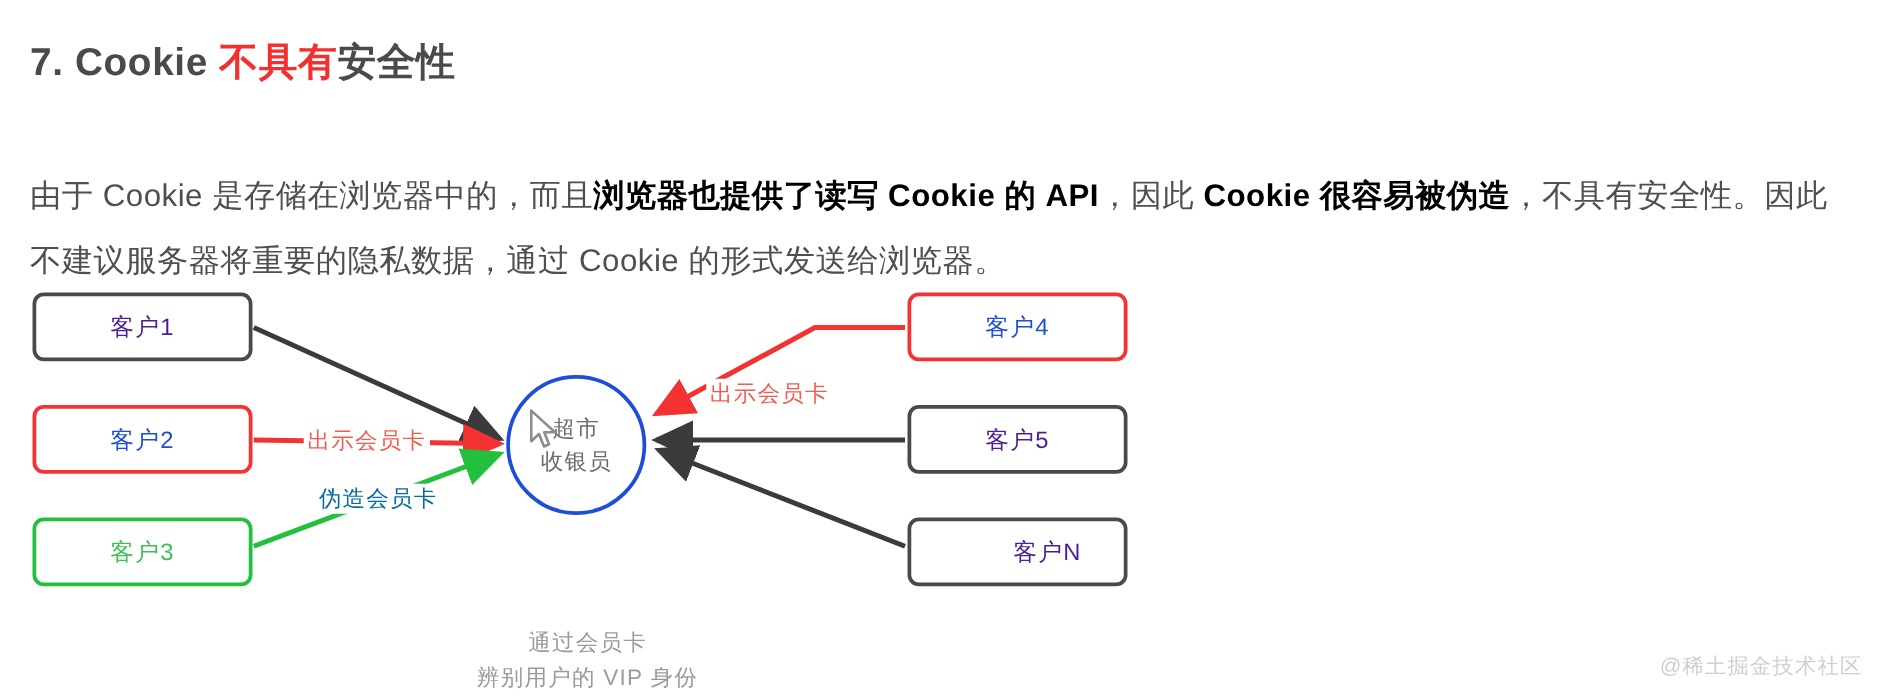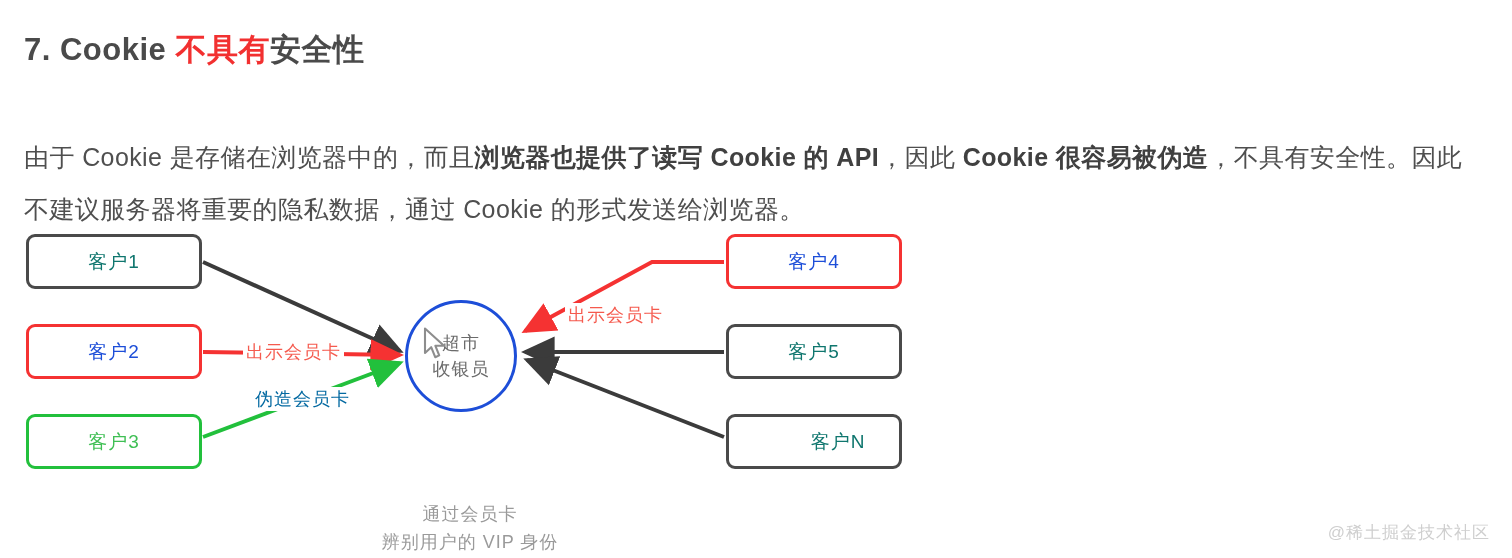--- a/index.html
+++ b/index.html
@@ -34,21 +34,21 @@
     position: absolute;
     left: 24px;
     top: 106px;
     width: 1452px;
     font-size: 25px;
     line-height: 52px;
     color: #4f4f4f;
     letter-spacing: 0.4px;
   }
   #paragraph .hl {
-    color: #404040;
+    color: #000000;
     font-weight: bold;
   }
 
   
   #diagram {
     position: absolute;
     left: 0;
     top: 215px;
     width: 1000px;
     height: 330px;
@@ -60,21 +60,21 @@
     width: 176px;
     height: 55px;
     border: 3px solid #4a4a4a;
     border-radius: 9px;
     background: #ffffff;
     box-sizing: border-box;
     display: flex;
     align-items: center;
     justify-content: center;
     font-size: 19px;
-    color: #0f766e;
+    color: #4c1d95;
     letter-spacing: 1px;
   }
   .node-box.red    { border-color: #f53232; color: #1d4ed8; }
   .node-box.green  { border-color: #22c03c; color: #3fbf54; }
 
   #box-c1 { left: 26px;  top: 19px; }
   #box-c2 { left: 26px;  top: 109px; }
   #box-c3 { left: 26px;  top: 199px; }
   #box-c4 { left: 726px; top: 19px; }
   #box-c5 { left: 726px; top: 109px; }

